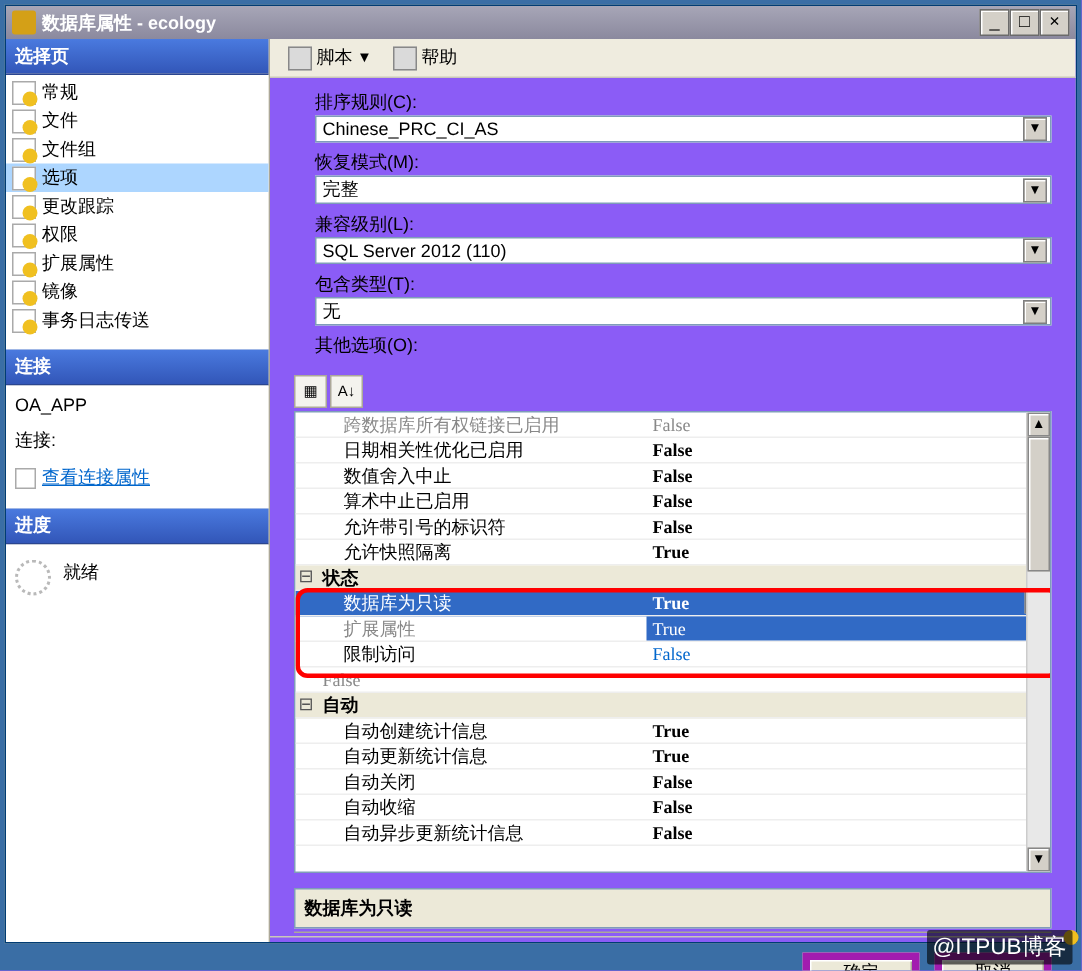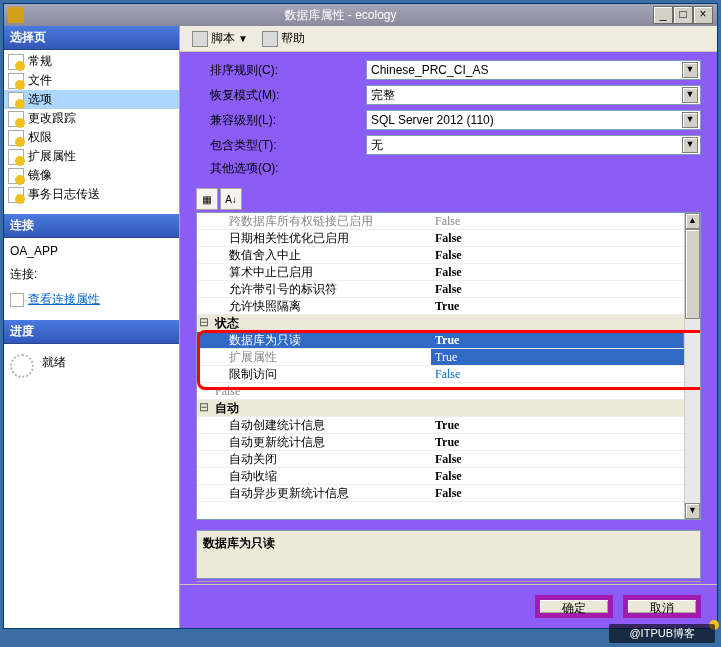--- a/index.html
+++ b/index.html
@@ -1,20 +1,20 @@
 <!DOCTYPE html>
 <html><head>
 <meta charset="utf-8">
 <style>
 *{box-sizing:border-box;margin:0;padding:0;font-family:"Microsoft YaHei",SimSun,Tahoma,sans-serif;font-size:12px;}
 body{background:#3a6ea5;width:721px;height:647px;position:relative;overflow:hidden;}
 .window{position:absolute;left:3px;top:3px;width:715px;height:626px;background:#ece9d8;border:1px solid #003c74;box-shadow:inset 1px 1px 0 #fff;}
 .titlebar{height:22px;background:linear-gradient(#a7a6b7 0,#8b899e 100%);display:flex;align-items:center;color:#fff;padding:0 4px;}
 .titlebar .ticon{width:16px;height:16px;background:#d4a017;border-radius:2px;margin-right:4px;display:inline-block;}
-.titlebar .ttext{flex:1;font-weight:normal;text-align:center;}
+.titlebar .ttext{flex:1;font-weight:bold;}
 .ctrlbtns{display:flex;gap:0;}
 .ctrlbtn{width:20px;height:18px;background:#d4d0c8;border:1px solid #6b6b6b;box-shadow:inset 1px 1px 0 #fff;font-family:Marlett,sans-serif;text-align:center;line-height:14px;color:#000;cursor:pointer;}
 .body{display:flex;height:calc(100% - 22px);}
 .leftpanel{width:176px;display:flex;flex-direction:column;border-right:1px solid #aca899;}
 .lp-section-head{background:linear-gradient(#4a7adf,#3256b8);color:#fff;font-weight:bold;padding:3px 6px;border-bottom:1px solid #2a4590;}
 .lp-section{background:#fff;flex:0 0 auto;}
 .tree{background:#fff;padding:2px 0 10px 0;}
 .tree-item{display:flex;align-items:center;padding:1px 4px;gap:4px;cursor:pointer;}
 .tree-item .ico{width:16px;height:16px;display:inline-block;position:relative;}
 .ico-page{background:#fff;border:1px solid #aaa;}
@@ -23,21 +23,21 @@
 .lp-conn{background:#fff;padding:4px 6px 10px;line-height:1.6;}
 .lp-link{color:#0066cc;text-decoration:underline;cursor:pointer;}
 .lp-prog{background:#fff;flex:1;padding:10px 6px;display:flex;align-items:flex-start;gap:8px;}
 .spinner{width:24px;height:24px;border:2px dotted #b9b9b9;border-radius:50%;}
 .rightpanel{flex:1;display:flex;flex-direction:column;background:#8b5cf6;}
 .toolbar{height:30px;display:flex;align-items:center;gap:6px;padding:2px 8px;border-bottom:1px solid #cac7ba;background:#efecdf;}
 .tbbtn{display:flex;align-items:center;gap:3px;cursor:pointer;padding:2px 4px;}
 .tbico{width:16px;height:16px;background:#dadada;border:1px solid #888;display:inline-block;}
 .tbdrop{font-size:10px;}
 .form-area{padding:8px 16px 4px 30px;}
-.frow{display:flex;align-items:center;margin-bottom:5px;}
+.frow{display:flex;margin-bottom:5px;flex-direction:column;}
 .frow label{width:156px;}
 .frow .combo{flex:1;height:20px;border:1px solid #7f9db9;background:#fff;display:flex;align-items:center;padding:0 2px 0 4px;justify-content:space-between;}
 .combo .cbtn{width:16px;height:16px;background:#d4d0c8;border:1px solid #7f7f7f;box-shadow:inset 1px 1px 0 #fff;text-align:center;line-height:12px;font-size:9px;}
 .gridwrap{margin:2px 16px 6px 16px;}
 .gridtb{display:flex;gap:2px;margin-bottom:2px;}
 .gbtn{width:22px;height:22px;border:1px solid #aca899;background:#f4f3ee;display:flex;align-items:center;justify-content:center;font-size:10px;cursor:pointer;}
 .grid{border:1px solid #7f9db9;background:#fff;height:308px;position:relative;overflow:hidden;}
 .grows{position:absolute;inset:0;overflow-y:auto;overflow-x:hidden;}
 .grow{display:flex;height:17px;line-height:17px;border-bottom:1px solid #eee;}
 .grow .exp{width:14px;text-align:center;color:#555;cursor:pointer;font-family:Courier New;}
@@ -52,21 +52,21 @@
 .grow.selval .gv{background:#316ac5;color:#fff;}
 .grow.hot .gv{color:#0066cc;font-weight:normal;}
 .gv .ddbtn{float:right;width:16px;height:15px;background:#d4d0c8;border:1px solid #7f7f7f;box-shadow:inset 1px 1px 0 #fff;text-align:center;line-height:11px;font-size:9px;margin-right:1px;}
 .scrollbar{position:absolute;right:0;top:0;bottom:0;width:16px;background:#e8e8e8;border-left:1px solid #ccc;}
 .sb-btn{height:16px;background:#d4d0c8;border:1px solid #888;box-shadow:inset 1px 1px 0 #fff;text-align:center;font-size:9px;line-height:12px;cursor:pointer;}
 .sb-thumb{position:absolute;left:0;right:0;top:16px;height:90px;background:#d4d0c8;border:1px solid #888;box-shadow:inset 1px 1px 0 #fff;}
 .descbox{margin:4px 16px 0 16px;border:1px solid #7f9db9;background:#ece9d8;height:56px;padding:4px 6px;}
 .descbox .dtitle{font-weight:bold;}
 .btnrow{display:flex;justify-content:flex-end;gap:10px;padding:10px 16px;border-top:1px solid #cac7ba;margin-top:auto;}
 .stdbtn{width:78px;height:23px;background:#ece9d8;border:5px solid #a21caf;box-shadow:inset 1px 1px 0 #fff,inset -1px -1px 0 #aca899;cursor:pointer;}
-.watermark{position:absolute;right:6px;bottom:4px;background:rgba(0,0,0,.6);color:#fff;padding:2px 20px;font-size:11px;border-radius:2px;margin-top:36px;}
+.watermark{position:absolute;right:6px;bottom:4px;background:rgba(0,0,0,.6);color:#fff;padding:2px 4px;font-size:15px;border-radius:2px;margin-top:36px;}
 .redbox{position:absolute;border:3px solid #f00;border-radius:8px;pointer-events:none;}
 .hr{border:0;border-top:1px solid #aca899;margin:2px 16px;}
 </style>
 </head>
 <body>
 
 <div class="window">
   <div class="titlebar">
     <span class="ticon"></span>
     <span class="ttext">数据库属性 - ecology</span>
@@ -81,20 +81,24 @@
       <div class="lp-section-head">选择页</div>
       <div class="lp-section tree" id="tree">
           <div class="tree-item">
             <span class="ico ico-page"></span>
             <span>常规</span>
           </div>
           <div class="tree-item">
             <span class="ico ico-page"></span>
             <span>文件</span>
           </div>
+          <div class="tree-item">
+            <span class="ico ico-page"></span>
+            <span>文件组</span>
+          </div>
           <div class="tree-item sel">
             <span class="ico ico-page"></span>
             <span>选项</span>
           </div>
           <div class="tree-item">
             <span class="ico ico-page"></span>
             <span>更改跟踪</span>
           </div>
           <div class="tree-item">
             <span class="ico ico-page"></span>

